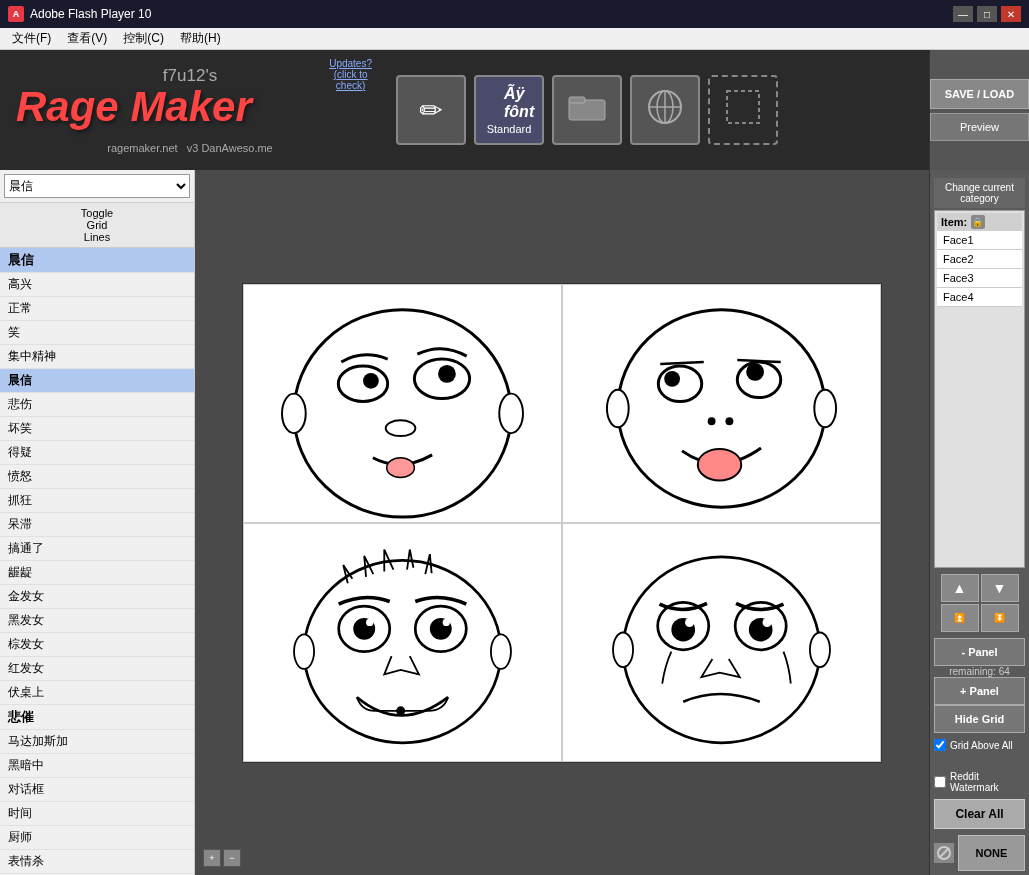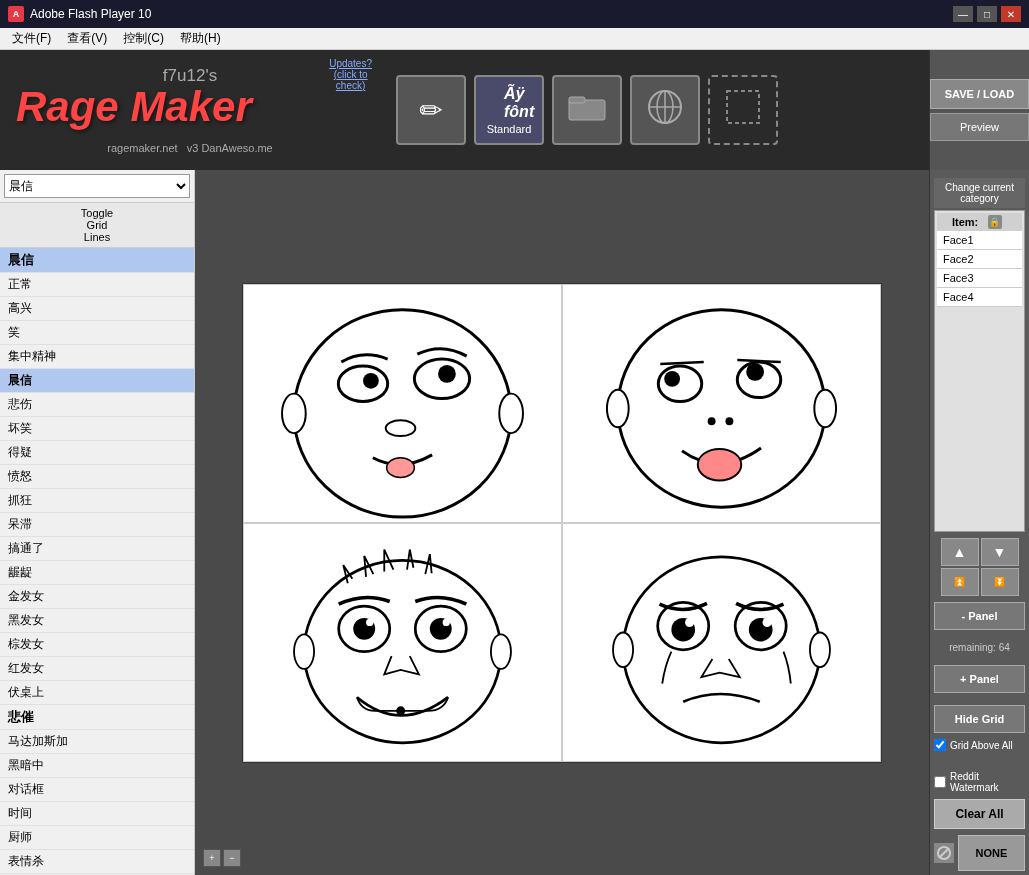--- a/index.html
+++ b/index.html
@@ -347,23 +347,23 @@
       border: 1px solid #999;
       padding: 2px;
       flex: 1;
       overflow-y: auto;
     }
     #items-header {
       display: flex;
       align-items: center;
       font-size: 11px;
       font-weight: bold;
-      padding: 2px 15px;
+      padding: 2px 4px;
       background: #d0d0d0;
-      gap: 10px;
+      gap: 4px;
     }
     #lock-icon {
       width: 14px;
       height: 14px;
       background: #888;
       border-radius: 2px;
       display: flex;
       align-items: center;
       justify-content: center;
       font-size: 9px;
@@ -399,21 +399,21 @@
       display: flex;
       align-items: center;
       justify-content: center;
     }
     .nav-arrow-btn.small-arrow { font-size: 9px; }
 
     
     #bottom-panel-btns {
       display: flex;
       flex-direction: column;
-      gap: 12px;
+      gap: 0;
       margin-top: 4px;
     }
     .panel-btn {
       width: 100%;
       height: 28px;
       background: #888;
       border: 1px solid #aaa;
       color: white;
       font-size: 11px;
       font-weight: bold;
@@ -580,22 +580,22 @@
       <defs>
         <marker id="arrowhead" markerWidth="8" markerHeight="8" refX="4" refY="4" orient="auto">
           <polygon points="0 0, 8 4, 0 8" fill="red"></polygon>
         </marker>
       </defs>
       <path d="M 50,100 C 40,60 20,40 30,10" stroke="red" stroke-width="3" fill="none" marker-end="url(#arrowhead)"></path>
     </svg>
 
     <div id="category-list">
       <div class="cat-item bold selected">晨信</div>
+      <div class="cat-item">高兴</div>
       <div class="cat-item">正常</div>
-      <div class="cat-item">高兴</div>
       <div class="cat-item">笑</div>
       <div class="cat-item">集中精神</div>
       <div class="cat-item selected">晨信</div>
       <div class="cat-item">悲伤</div>
       <div class="cat-item">坏笑</div>
       <div class="cat-item">得疑</div>
       <div class="cat-item">愤怒</div>
       <div class="cat-item">抓狂</div>
       <div class="cat-item">呆滞</div>
       <div class="cat-item">搞通了</div>

